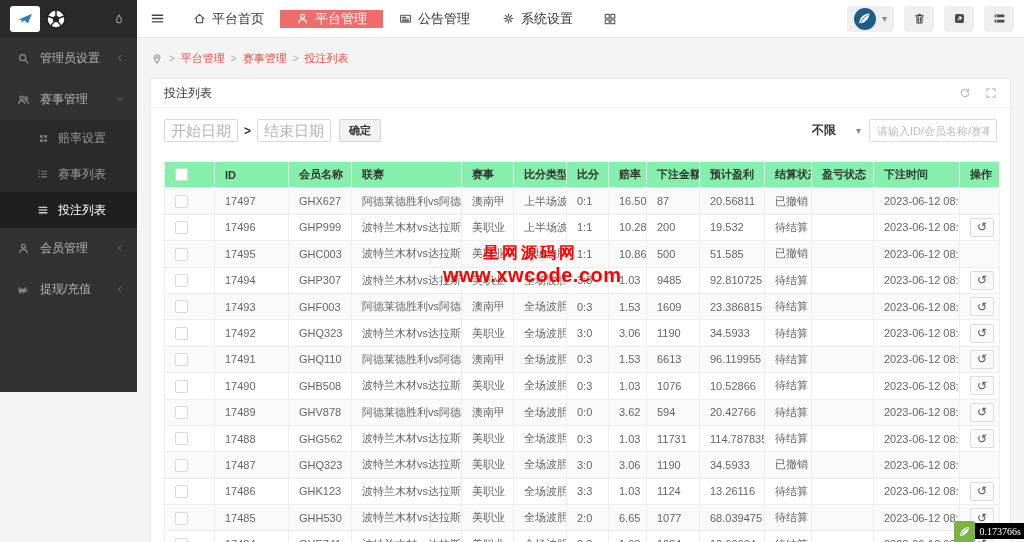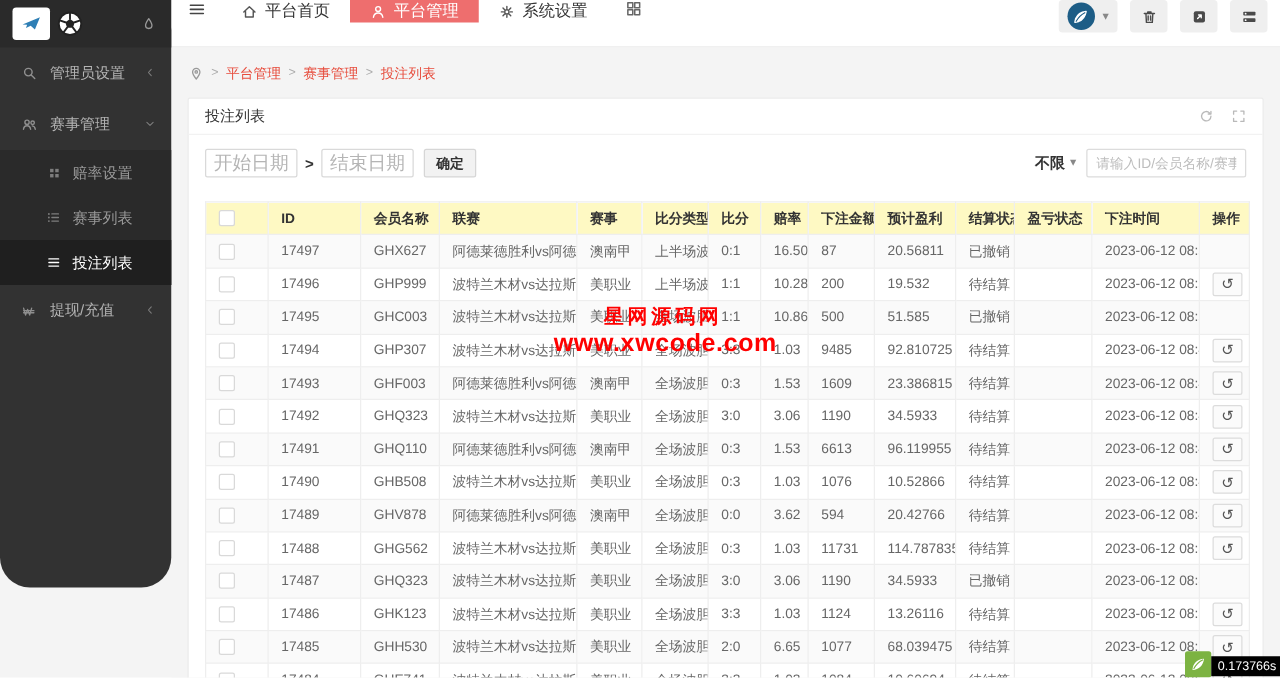--- a/index.html
+++ b/index.html
@@ -3,35 +3,35 @@
 <meta charset="utf-8">
 <style>
   * { margin:0; padding:0; box-sizing:border-box; }
   html,body { width:1024px; height:542px; overflow:hidden; }
   body { font-family:"Liberation Sans","DejaVu Sans",sans-serif; font-size:12px; color:#333;
          background:#f4f4f4; position:relative; }
   .icon { display:inline-flex; align-items:center; justify-content:center; line-height:1; }
   .icon svg { display:block; }
 
   
-  #sidebar { position:absolute; left:0; top:0; width:137px; height:470px; background:var(--sidebar-bg,#323232); z-index:5;border-radius:24px; }
+  #sidebar { position:absolute; left:0; top:0; width:137px; height:392px; background:var(--sidebar-bg,#323232); z-index:5; }
   #logo-strip { height:38px; background:var(--sidebar-logo-bg,#2a2a2a); display:flex; align-items:center; padding:0 10px; position:relative; }
   .logo-box { width:30px; height:26px; background:#fff; border-radius:3px; display:flex; align-items:center; justify-content:center; margin-right:4px; }
   #logo-drop { position:absolute; right:12px; color:#9a9a9a; }
   .sb-item { height:41px; display:flex; align-items:center; padding:0 12px 0 15px; color:#b4b4b4; cursor:pointer; position:relative; }
   .sb-item .icon { width:16px; color:#8f8f8f; margin-right:9px; }
   .sb-item .chev { position:absolute; right:12px; color:#7d7d7d; }
   .sb-sub { background:var(--sidebar-sub-bg,#2a2a2a); }
   .sb-sub .sb-item { height:36px; padding-left:36px; color:#9a9a9a; font-size:12px; }
   .sb-sub .sb-item .icon { color:#7d7d7d; width:14px; margin-right:8px; }
   .sb-sub .sb-item.active { background:var(--sidebar-active-bg,#1f1f1f); color:#fff; }
   .sb-sub .sb-item.active .icon { color:#fff; }
 
   
-  #topbar { position:absolute; left:137px; top:0; right:0; height:38px; background:#fff; border-bottom:1px solid #ececec; display:flex; align-items:flex-start; }
+  #topbar { position:absolute; left:137px; top:0; right:0; height:38px; background:#fff; border-bottom:1px solid #ececec; display:flex; align-items:center; }
   #hamburger { width:40px; display:flex; align-items:center; justify-content:center; color:#444; cursor:pointer; font-size:15px; }
   #main-nav { display:flex; align-items:stretch; }
   .nav-item { display:flex; align-items:center; gap:6px; padding:0 16px; color:#333; font-size:13px; cursor:pointer; }
   .nav-item .icon { color:#555; }
   .nav-item.active { background:var(--accent,#ee6e6e); color:#fff; }
   .nav-item.active .icon { color:#fff; }
   #nav-grid-btn { display:flex; align-items:center; padding:0 14px; color:#666; cursor:pointer; }
   #topbar-right { margin-left:auto; display:flex; align-items:center; gap:10px; padding-right:10px; }
   .tb-btn { height:26px; min-width:30px; background:#efefef; border:none; border-radius:3px; display:flex; align-items:center; justify-content:center; gap:6px; padding:0 7px; cursor:pointer; color:#555; }
   #avatar-circle { width:22px; height:22px; border-radius:50%; background:#1d5d86; display:flex; align-items:center; justify-content:center; }
@@ -48,38 +48,38 @@
   #card-header { height:29px; display:flex; align-items:center; padding:0 13px; border-bottom:1px solid #f2f2f2; }
   #card-title { font-size:12px; color:#333; }
   #card-tools { margin-left:auto; display:flex; gap:14px; color:#b9b9b9; }
   #card-tools .icon { cursor:pointer; }
 
   #filter-bar { display:flex; align-items:center; padding:11px 13px; }
   .date-input { width:74px; height:23px; border:1px solid #d9d9d9; border-radius:2px; font-size:15px; text-align:center; color:#555; background:#fff; }
   .date-input::placeholder { color:#b5b5b5; }
   #date-sep { font-weight:bold; margin:0 6px; color:#333; font-size:12px; }
   #confirm-btn { height:23px; margin-left:8px; padding:0 9px; background:#f2f2f2; border:1px solid #d6d6d6; border-radius:2px; font-size:11px; font-weight:bold; color:#333; cursor:pointer; }
-  #scope-dropdown { margin-left:auto; display:flex; align-items:center; gap:4px; font-weight:bold; font-size:12px; color:#333; cursor:pointer; padding:0 8px; }
+  #scope-dropdown { margin-left:auto; display:flex; align-items:center; gap:20px; font-weight:bold; font-size:12px; color:#333; cursor:pointer; padding:0 8px; }
   #search-input { width:128px; height:23px; border:1px solid #dcdcdc; border-radius:2px; font-size:11px; padding:0 7px; color:#555; }
   #search-input::placeholder { color:#bdbdbd; }
 
   
   #bet-table { table-layout:fixed; border-collapse:collapse; margin:8px 13px 0 13px; width:835px; font-size:11px; }
   #bet-table th, #bet-table td { border:1px solid #eeeeee; height:26.4px; padding:0 0 0 10px; text-align:left; white-space:nowrap; overflow:hidden; }
-  #bet-table th { color:#333; font-weight:bold; background:#fef9c3; }
+  #bet-table th { color:#333; font-weight:bold; background:#86efac; }
   #bet-table td { color:#666; }
   #bet-table tbody tr:nth-child(odd) td { background:#fafafa; }
   .cbx { display:inline-block; width:13px; height:13px; border:1px solid #d9d9d9; border-radius:2px; background:#fff; vertical-align:middle; cursor:pointer; }
   .undo-btn { width:24px; height:19px; border:1px solid #dcdcdc; border-radius:2px; background:#fbfbfb; color:#555; font-size:12px; line-height:1; cursor:pointer; padding:0; }
 
   
   #watermark { position:absolute; left:443px; top:243px; width:175px; text-align:center; color:var(--watermark-red,#ff0000); font-weight:bold; z-index:20; pointer-events:none; }
   #wm-line1 { font-size:16px; letter-spacing:3px; }
   #wm-line2 { font-size:20px; letter-spacing:0.5px; }
-  #debug-badge { position:absolute; right:0; bottom:0; display:flex; align-items:flex-end; z-index:30; cursor:pointer; }
+  #debug-badge { position:absolute; right:0; bottom:0; display:flex; align-items:center; z-index:30; cursor:pointer;font-family:Liberation Serif, serif; }
   #debug-leaf { width:21px; height:21px; background:var(--debug-green,#7cb342); border-radius:2px; display:flex; align-items:center; justify-content:center; }
   #debug-time { background:#000; color:#fff; font-size:10px; height:16px; display:flex; align-items:center; padding:0 3px 0 5px; margin-bottom:1px; }
 </style>
 </head>
 <body>
 
 <div id="sidebar">
   <div id="logo-strip">
     <span class="logo-box">
         <span class="icon">
@@ -153,20 +153,32 @@
           <span class="icon ">
             <svg viewBox="0 0 16 16" width="12" height="12" fill="none" stroke="currentColor" stroke-width="1.4" stroke-linecap="round" stroke-linejoin="round">
               <path d="M2.8 4.2h10.4M2.8 8h10.4M2.8 11.8h10.4"></path>
             </svg>
           </span>
           <span>投注列表</span>
         </div>
       </div>
       <div class="sb-item">
         <span class="icon ">
+          <svg viewBox="0 0 16 16" width="13" height="13" fill="none" stroke="currentColor" stroke-width="1.4" stroke-linecap="round" stroke-linejoin="round">
+            <circle cx="8" cy="5.2" r="2.4"></circle>
+            <path d="M3.4 13.3c.4-2.9 2.2-4.2 4.6-4.2s4.2 1.3 4.6 4.2"></path>
+          </svg>
+        </span>
+        <span>会员管理</span>
+        <span class="chev"><svg viewBox="0 0 16 16" width="10" height="10" fill="none" stroke="currentColor" stroke-width="1.4" stroke-linecap="round" stroke-linejoin="round">
+            <path d="M9.6 4 6 8l3.6 4"></path>
+          </svg></span>
+      </div>
+      <div class="sb-item">
+        <span class="icon ">
           <svg viewBox="0 0 16 16" width="12" height="12" fill="none" stroke="currentColor" stroke-width="1.4" stroke-linecap="round" stroke-linejoin="round">
             <path d="M2.5 4.6 4.6 12l2.2-6 2.2 6 2.1-7.4M2.5 7.4h11M2.5 9.6h11"></path>
           </svg>
         </span>
         <span>提现/充值</span>
         <span class="chev"><svg viewBox="0 0 16 16" width="10" height="10" fill="none" stroke="currentColor" stroke-width="1.4" stroke-linecap="round" stroke-linejoin="round">
             <path d="M9.6 4 6 8l3.6 4"></path>
           </svg></span>
       </div>
     </nav>
@@ -188,20 +200,29 @@
         <span>平台首页</span>
       </a>
       <a class="nav-item active">
         <span class="icon ">
           <svg viewBox="0 0 16 16" width="13" height="13" fill="none" stroke="currentColor" stroke-width="1.4" stroke-linecap="round" stroke-linejoin="round">
             <circle cx="8" cy="5.2" r="2.4"></circle>
             <path d="M3.4 13.3c.4-2.9 2.2-4.2 4.6-4.2s4.2 1.3 4.6 4.2"></path>
           </svg>
         </span>
         <span>平台管理</span>
+      </a>
+      <a class="nav-item">
+        <span class="icon ">
+          <svg viewBox="0 0 16 16" width="13" height="13" fill="none" stroke="currentColor" stroke-width="1.4" stroke-linecap="round" stroke-linejoin="round">
+            <rect x="2" y="4" width="12" height="8.5" rx="1"></rect>
+            <path d="M4.4 6.6h4M4.4 8.6h7.2M4.4 10.6h7.2"></path>
+          </svg>
+        </span>
+        <span>公告管理</span>
       </a>
       <a class="nav-item">
         <span class="icon ">
           <svg viewBox="0 0 16 16" width="13" height="13" fill="none" stroke="currentColor" stroke-width="1.4" stroke-linecap="round" stroke-linejoin="round">
             <circle cx="8" cy="8" r="2.1"></circle>
             <path d="M8 2.6v2M8 11.4v2M2.6 8h2M11.4 8h2M4.2 4.2l1.4 1.4M10.4 10.4l1.4 1.4M11.8 4.2l-1.4 1.4M5.6 10.4l-1.4 1.4"></path>
           </svg>
         </span>
         <span>系统设置</span>
       </a>

